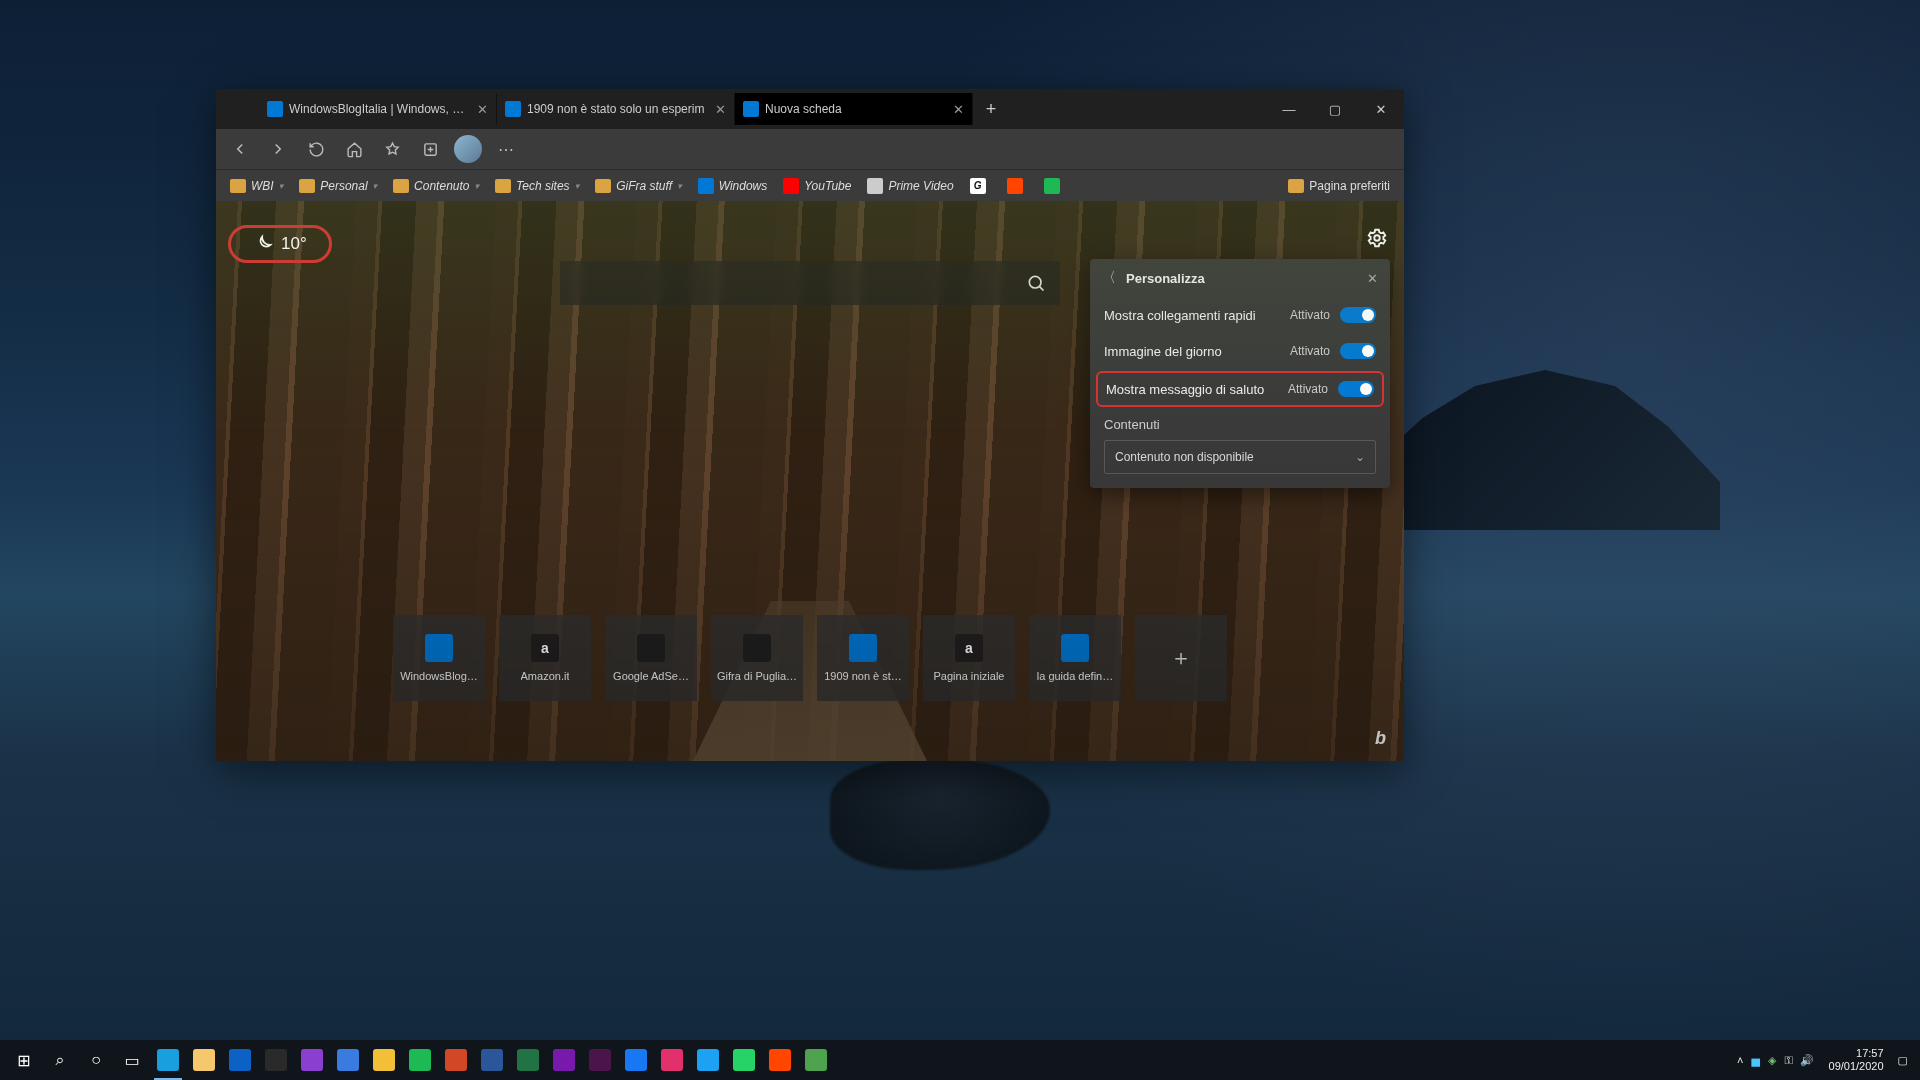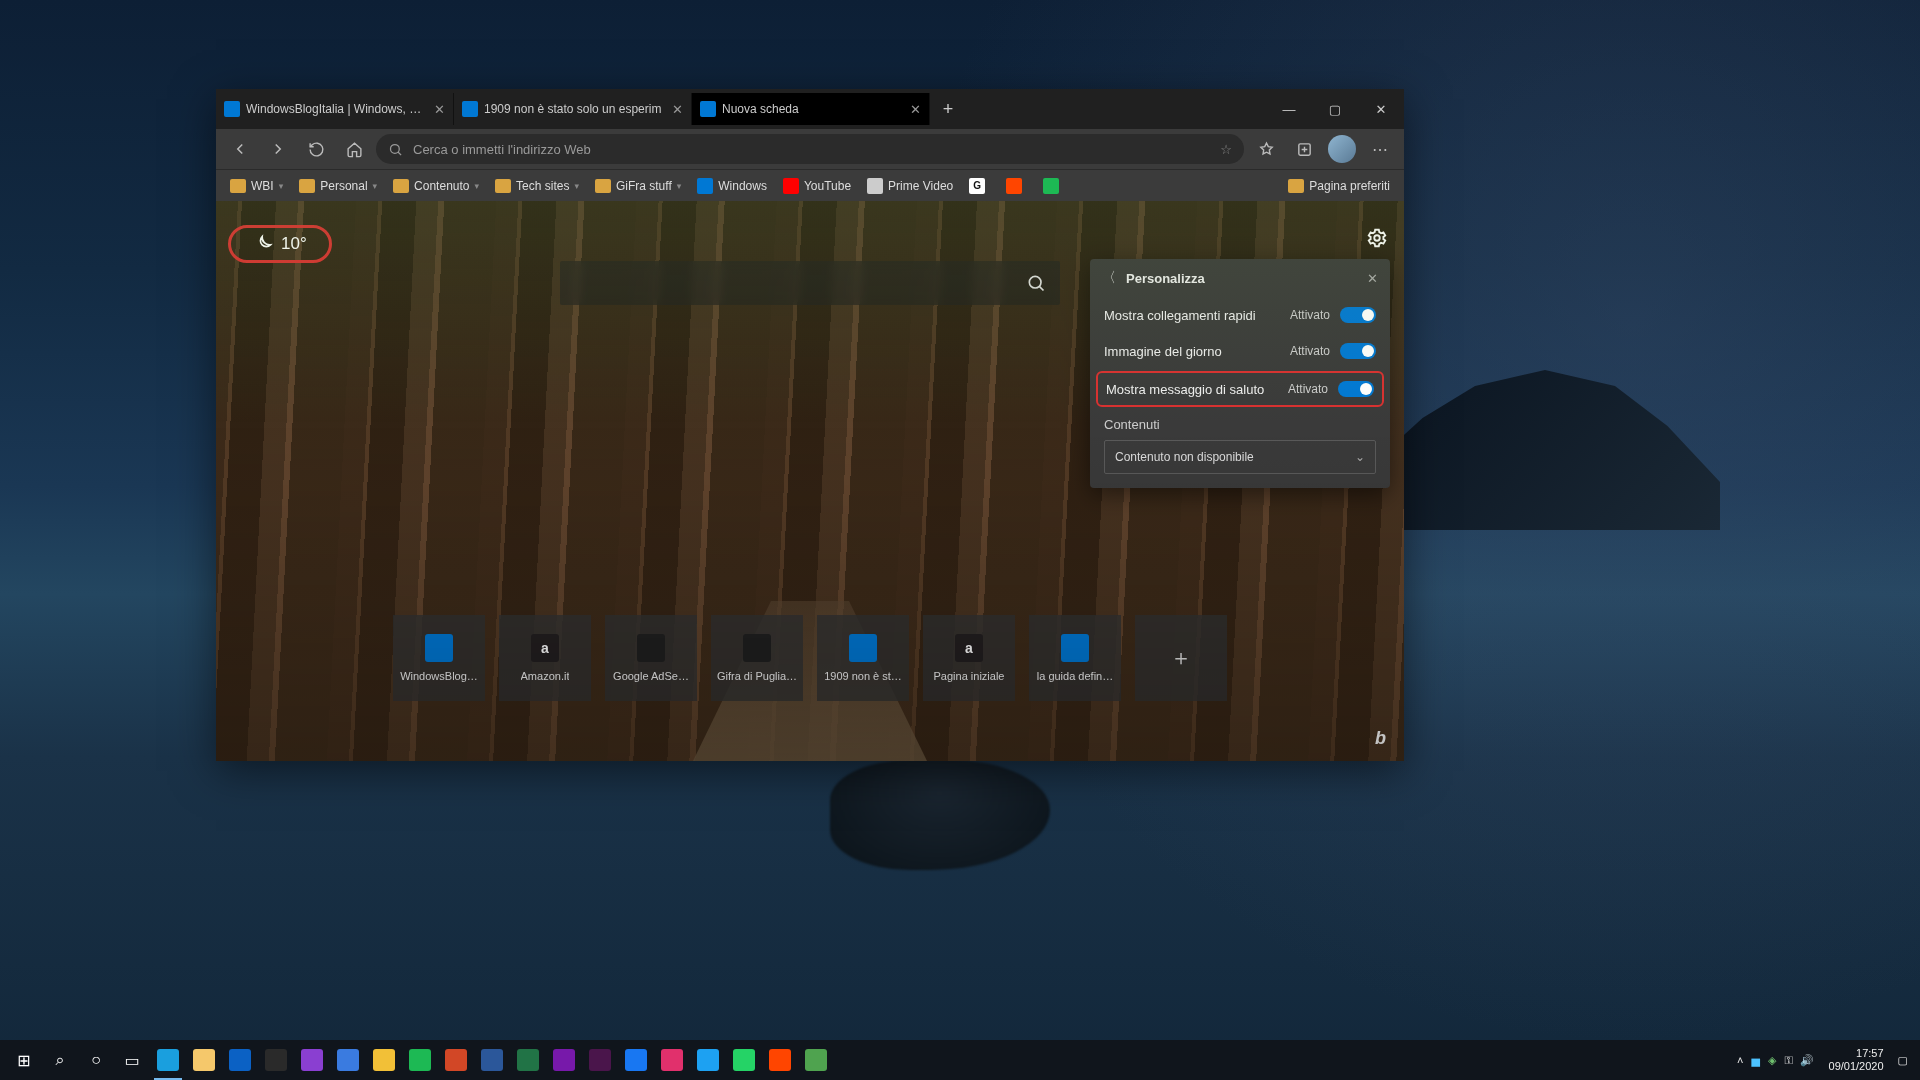--- a/index.html
+++ b/index.html
@@ -115,21 +115,21 @@
 <body>
 
 <div class="desktop">
   <div class="island"></div>
   <div class="rocks"></div>
 </div>
 
 <div class="browser">
 
   <div class="tabbar">
-    <div id="tabs-mount" style="display: flex;">
+    <div id="tabs-mount" style="display: flex; margin-left: 43px;">
         <div class="tab">
           <span class="fav"></span>
     <span class="ttxt">WindowsBlogItalia | Windows, S…</span>
     <span class="tx">✕</span>
         </div>
         <div class="tab">
           <span class="fav"></span>
     <span class="ttxt">1909 non è stato solo un esperim</span>
     <span class="tx">✕</span>
         </div>
@@ -162,47 +162,39 @@
       <svg viewBox="0 0 24 24" width="17" height="17" fill="none" stroke="currentColor" stroke-width="2">
           <path d="M3 12a9 9 0 1 0 3-6.7L3 8"></path>
           <path d="M3 3v5h5"></path>
         </svg>
     </div>
     <div class="tbtn">
       <svg viewBox="0 0 24 24" width="17" height="17" fill="none" stroke="currentColor" stroke-width="2">
           <path d="M3 11l9-8 9 8v9a2 2 0 0 1-2 2h-4v-7h-6v7H5a2 2 0 0 1-2-2z"></path>
         </svg>
     </div>
-    <div class="addr">
-      <svg viewBox="0 0 24 24" width="15" height="15" fill="none" stroke="currentColor" stroke-width="2">
-          <circle cx="11" cy="11" r="7"></circle>
-          <path d="M21 21l-5-5"></path>
-        </svg>
-      <span>Cerca o immetti l'indirizzo Web</span>
-      <span class="star">☆</span>
-    </div>
     <div class="tbtn">
       <svg viewBox="0 0 24 24" width="17" height="17" fill="none" stroke="currentColor" stroke-width="2">
           <path d="M12 3l2.5 5 5.5.8-4 3.9.9 5.5L12 15.8 7.1 18.2 8 12.7 4 8.8 9.5 8z"></path>
         </svg>
     </div>
     <div class="tbtn">
       <svg viewBox="0 0 24 24" width="17" height="17" fill="none" stroke="currentColor" stroke-width="2">
           <rect x="4" y="4" width="16" height="16" rx="2"></rect>
           <path d="M12 8v8M8 12h8"></path>
         </svg>
     </div>
     <div class="tbtn">
         <div class="avatar"></div>
       </div>
     <div class="tbtn">⋯</div>
   </div>
 
   <div class="bmbar">
-    <div id="bm-mount" style="display:flex;gap:4px;">
+    <div id="bm-mount" style="display:flex;gap:4px;font-style:italic;">
         <div class="bm">
           <span class="fi"></span>
           <span>WBI</span> 
           <span style="color:#888;font-size:9px">▾</span>
         </div>
         <div class="bm">
           <span class="fi"></span>
           <span>Personal</span> 
           <span style="color:#888;font-size:9px">▾</span>
         </div>

